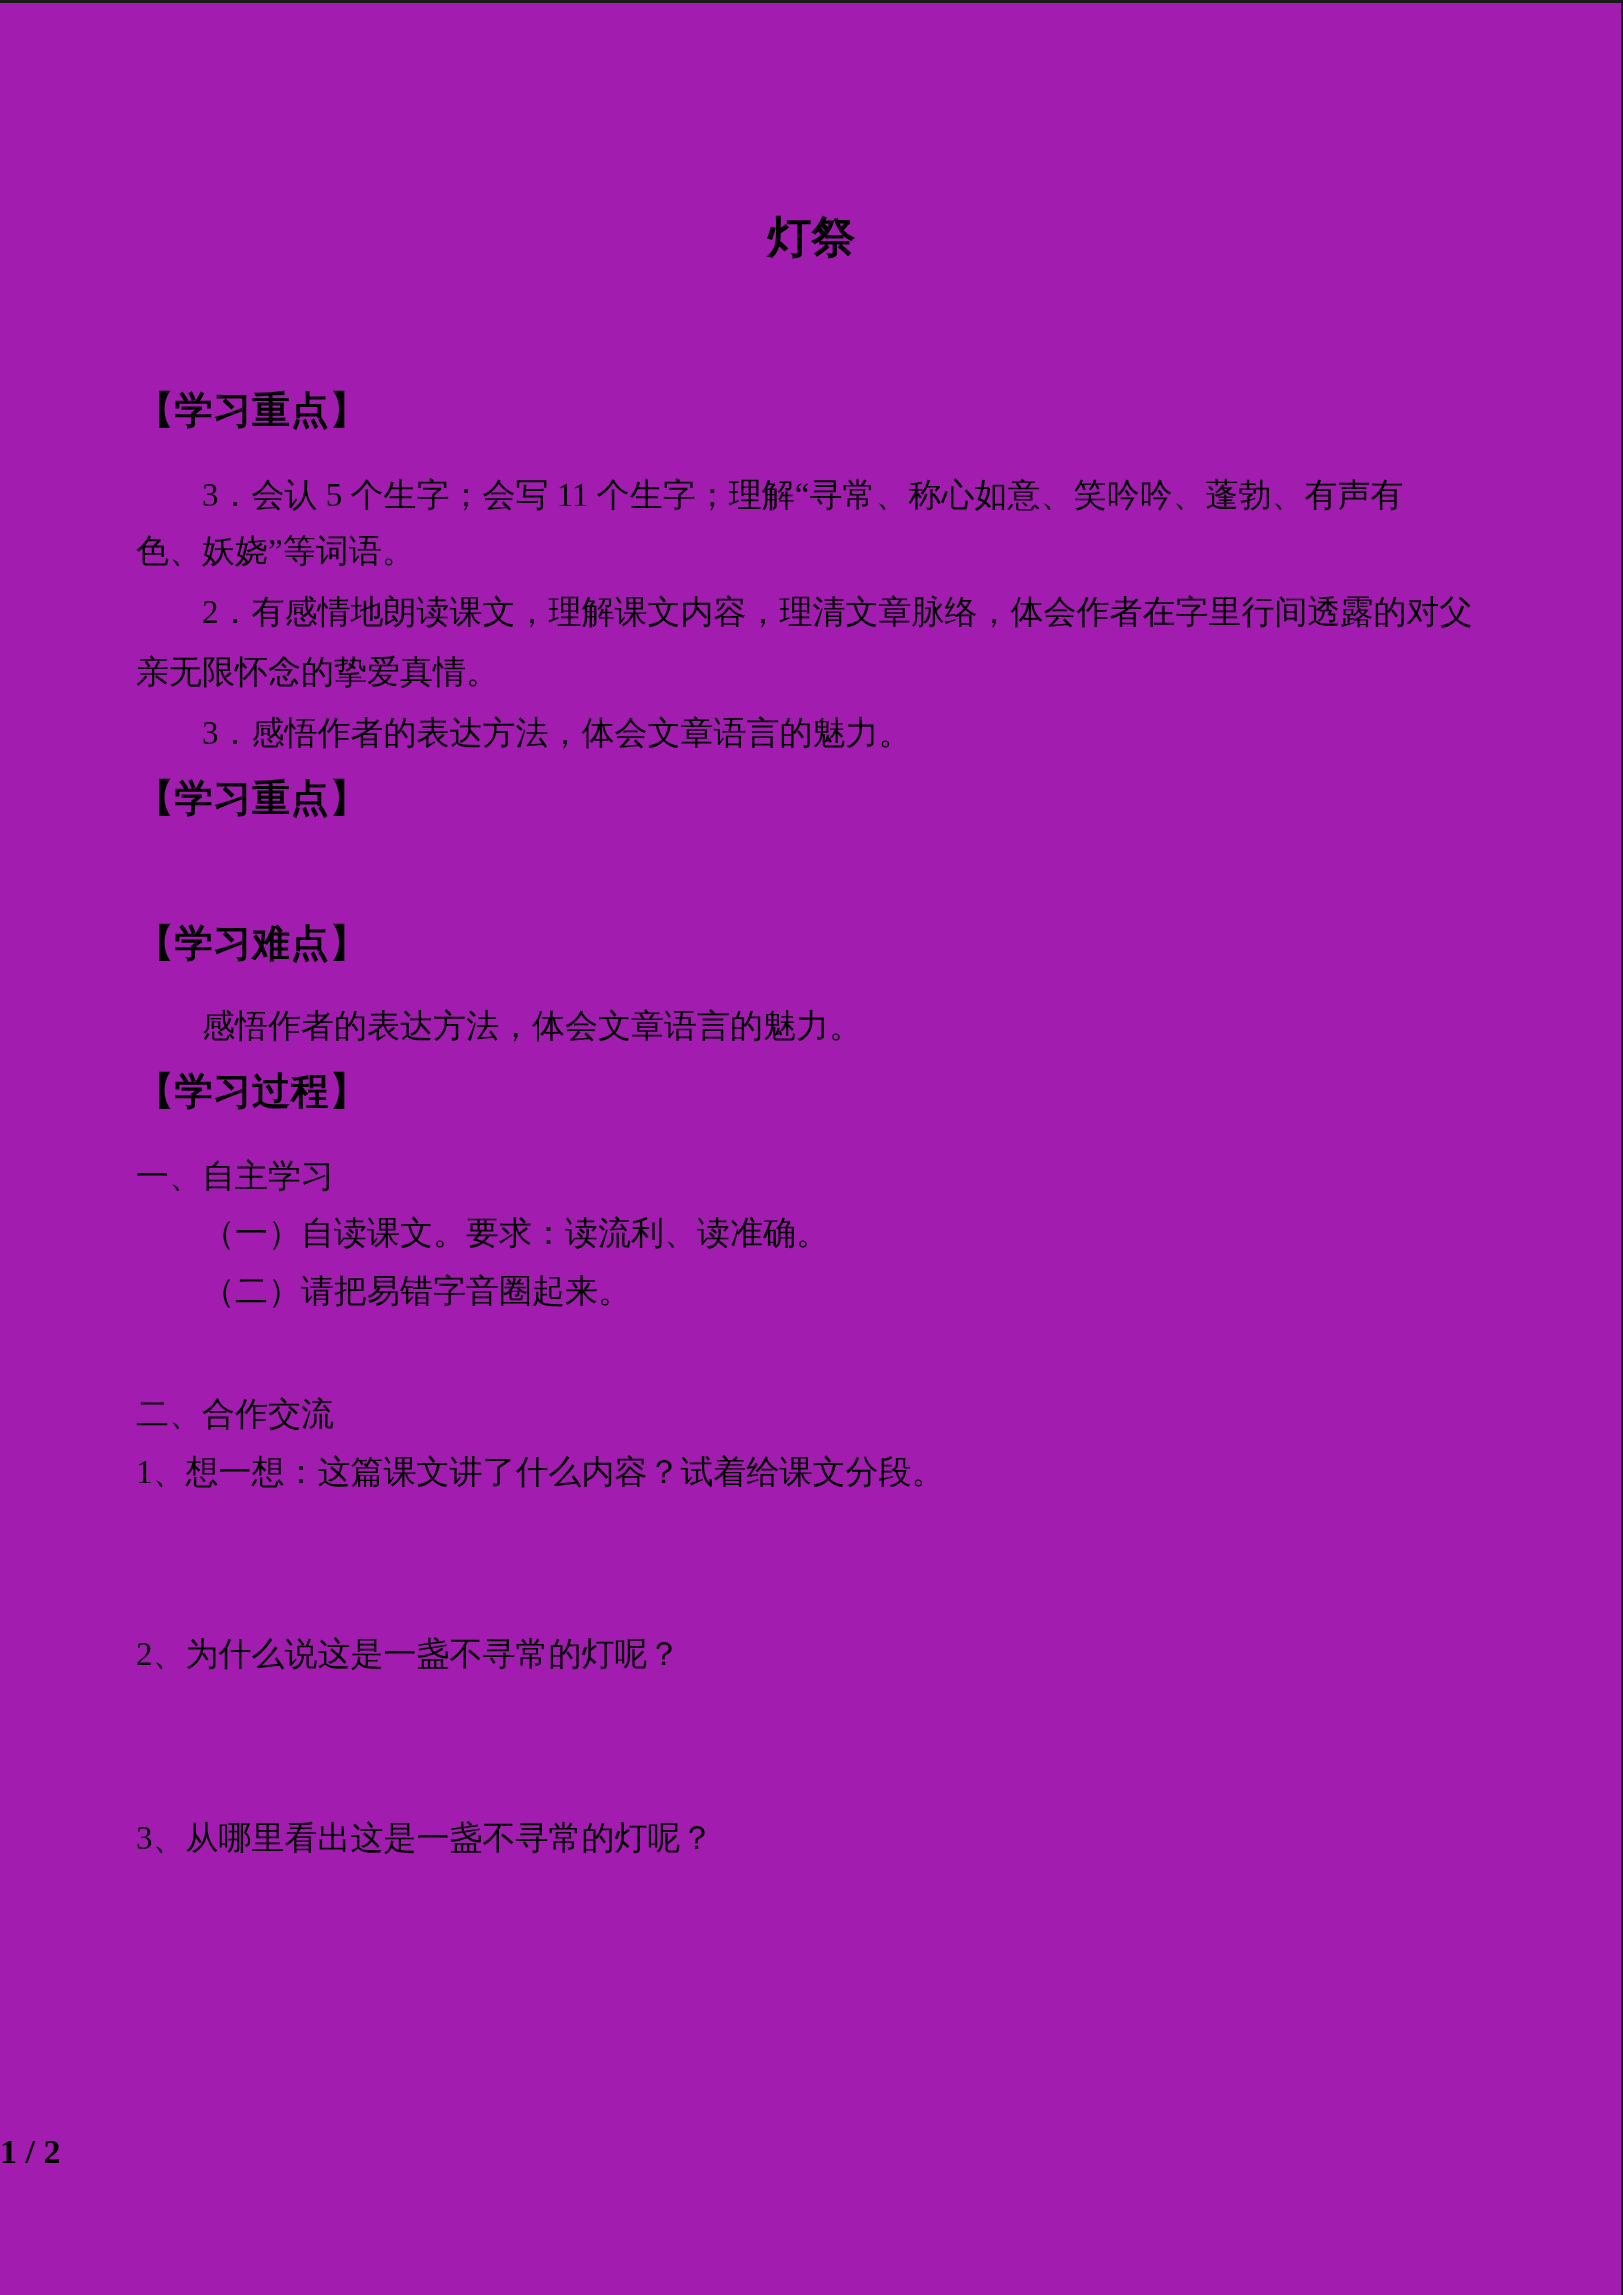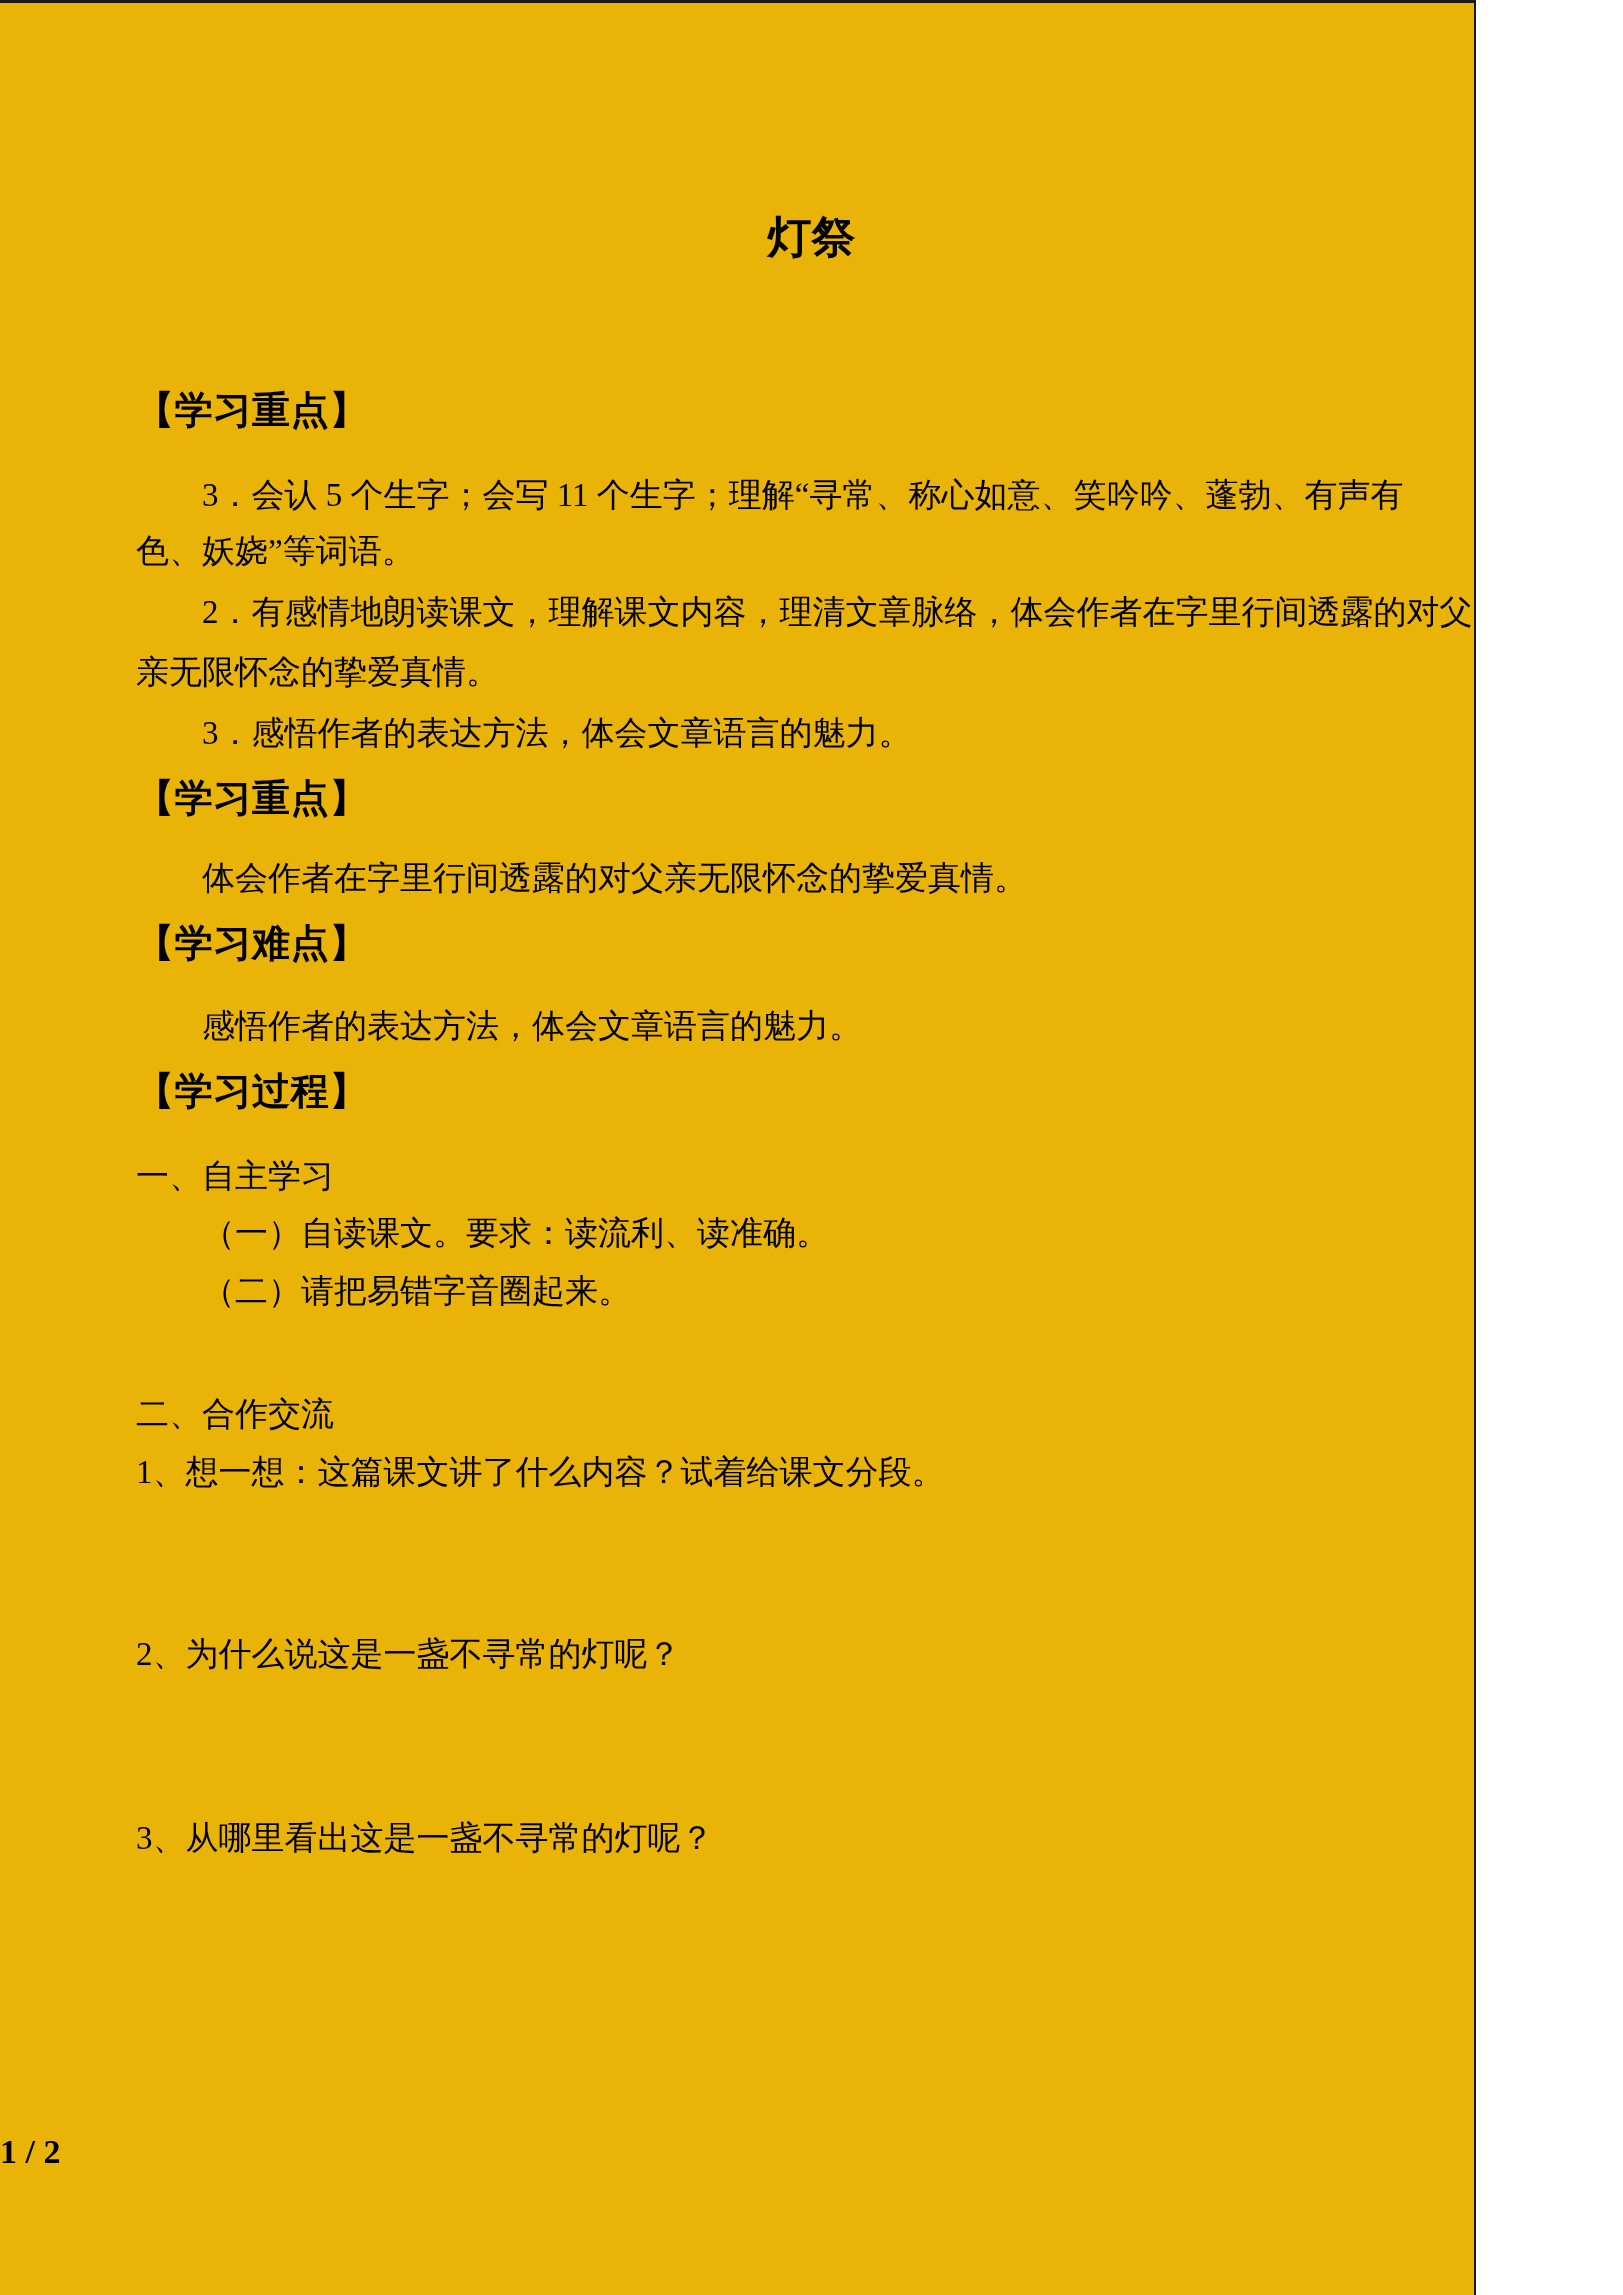--- a/index.html
+++ b/index.html
@@ -2,23 +2,23 @@
 <html style="font-size:11px"><head>
 <meta charset="utf-8">
 <style>
   html, body {
     margin: 0;
     padding: 0;
     background: #ffffff;
   }
   .page {
     position: relative;
-    width: 1476px;
+    width: 1623px;
     height: 2295px;
-    background: #eab308;
+    background: #a21caf;
     overflow: hidden;
     font-family: "Liberation Serif", "DejaVu Serif", serif;
     color: #000000;
   }
   .border-top {
     position: absolute;
     left: 0; top: 0;
     width: 1623px; height: 2.7px;
     background: #1a1a1a;
   }
@@ -77,21 +77,20 @@
   <div class="line margin-left" style="top:533px;">色、妖娆”等词语。</div>
 
   <div class="line indented" style="top:594px;">2．有感情地朗读课文，理解课文内容，理清文章脉络，体会作者在字里行间透露的对父</div>
 
   <div class="line margin-left" style="top:654px;">亲无限怀念的挚爱真情。</div>
 
   <div class="line indented" style="top:715px;">3．感悟作者的表达方法，体会文章语言的魅力。</div>
 
   <div class="line heading" style="top:777px;">【学习重点】</div>
 
-  <div class="line indented" style="top:860px;">体会作者在字里行间透露的对父亲无限怀念的挚爱真情。</div>
 
   <div class="line heading" style="top:922px;">【学习难点】</div>
 
   <div class="line indented" style="top:1008px;">感悟作者的表达方法，体会文章语言的魅力。</div>
 
   <div class="line heading" style="top:1070px;">【学习过程】</div>
 
   <div class="line margin-left" style="top:1158px;">一、自主学习</div>
 
   <div class="line indented" style="top:1273px;">（二）请把易错字音圈起来。</div>

